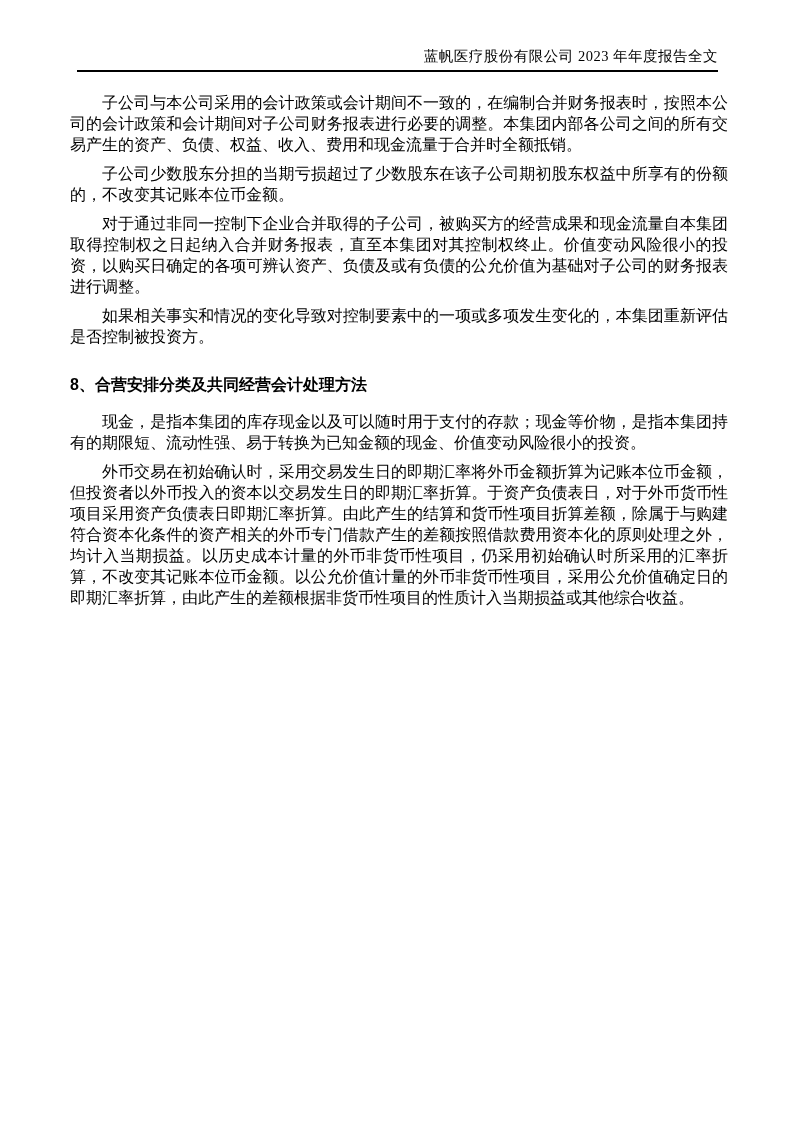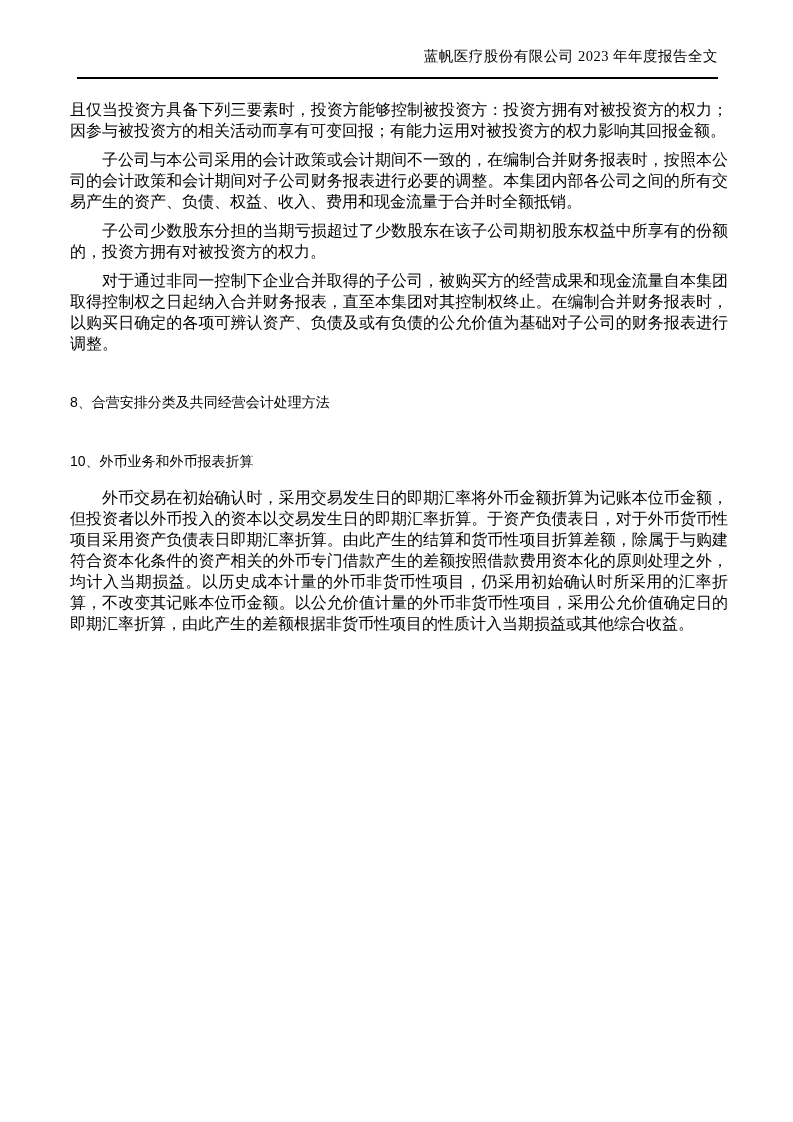--- a/index.html
+++ b/index.html
@@ -14,74 +14,74 @@
     color: #000000;
     font-family: "Liberation Serif", "DejaVu Serif", serif;
   }
   .page {
     padding: 47px 65px 0 70px;
   }
   .doc-header {
     text-align: right;
     font-size: 14.5px;
     line-height: 18px;
-    padding-bottom: 12px;
+    padding-bottom: 5px;
     border-bottom: 2px solid #000000;
     margin: 0 10px 0 7px;
     letter-spacing: 0.5px;
   }
   .doc-body {
     padding-top: 20px;
   }
   .para {
     font-size: 16px;
     line-height: 21px;
     margin: 0 0 8px 0;
     text-align: justify;
     text-indent: 2em;
     word-break: break-all;
   }
   .para.no-indent {
     text-indent: 0;
   }
   .section-heading {
     font-family: "Liberation Sans", "DejaVu Sans", sans-serif;
-    font-size: 14px;
-    font-weight: 400;
+    font-size: 16px;
+    font-weight: 700;
     line-height: 22px;
-    margin: 37px 0 15px 0;
+    margin: 27px 0 15px 0;
   }
 </style>
 </head>
 <body>
 
 <div class="page">
 
   <div class="doc-header">
     <span>蓝帆医疗股份有限公司 2023 年年度报告全文</span>
   </div>
 
   <div class="doc-body">
 
-    <p class="para no-indent">且仅当投资方具备下列三要素时，投资方能够控制被投资方：投资方拥有对被投资方的权力；因参与被投资方的相关活动而享有可变回报；有能力运用对被投资方的权力影响其回报金额。</p>
 
     <p class="para">子公司与本公司采用的会计政策或会计期间不一致的，在编制合并财务报表时，按照本公司的会计政策和会计期间对子公司财务报表进行必要的调整。本集团内部各公司之间的所有交易产生的资产、负债、权益、收入、费用和现金流量于合并时全额抵销。</p>
 
-    <p class="para">子公司少数股东分担的当期亏损超过了少数股东在该子公司期初股东权益中所享有的份额的，投资方拥有对被投资方的权力。</p>
+    <p class="para">子公司少数股东分担的当期亏损超过了少数股东在该子公司期初股东权益中所享有的份额的，不改变其记账本位币金额。</p>
 
-    <p class="para">对于通过非同一控制下企业合并取得的子公司，被购买方的经营成果和现金流量自本集团取得控制权之日起纳入合并财务报表，直至本集团对其控制权终止。在编制合并财务报表时，以购买日确定的各项可辨认资产、负债及或有负债的公允价值为基础对子公司的财务报表进行调整。</p>
+    <p class="para">对于通过非同一控制下企业合并取得的子公司，被购买方的经营成果和现金流量自本集团取得控制权之日起纳入合并财务报表，直至本集团对其控制权终止。价值变动风险很小的投资，以购买日确定的各项可辨认资产、负债及或有负债的公允价值为基础对子公司的财务报表进行调整。</p>
 
 
+    <p class="para">如果相关事实和情况的变化导致对控制要素中的一项或多项发生变化的，本集团重新评估是否控制被投资方。</p>
 
 
     <h2 class="section-heading">8、合营安排分类及共同经营会计处理方法</h2>
 
 
 
 
+    <p class="para">现金，是指本集团的库存现金以及可以随时用于支付的存款；现金等价物，是指本集团持有的期限短、流动性强、易于转换为已知金额的现金、价值变动风险很小的投资。</p>
 
-    <h2 class="section-heading">10、外币业务和外币报表折算</h2>
 
 
     <p class="para">外币交易在初始确认时，采用交易发生日的即期汇率将外币金额折算为记账本位币金额，但投资者以外币投入的资本以交易发生日的即期汇率折算。于资产负债表日，对于外币货币性项目采用资产负债表日即期汇率折算。由此产生的结算和货币性项目折算差额，除属于与购建符合资本化条件的资产相关的外币专门借款产生的差额按照借款费用资本化的原则处理之外，均计入当期损益。以历史成本计量的外币非货币性项目，仍采用初始确认时所采用的汇率折算，不改变其记账本位币金额。以公允价值计量的外币非货币性项目，采用公允价值确定日的即期汇率折算，由此产生的差额根据非货币性项目的性质计入当期损益或其他综合收益。</p>
 
   </div>
 </div>
 
 </body></html>

